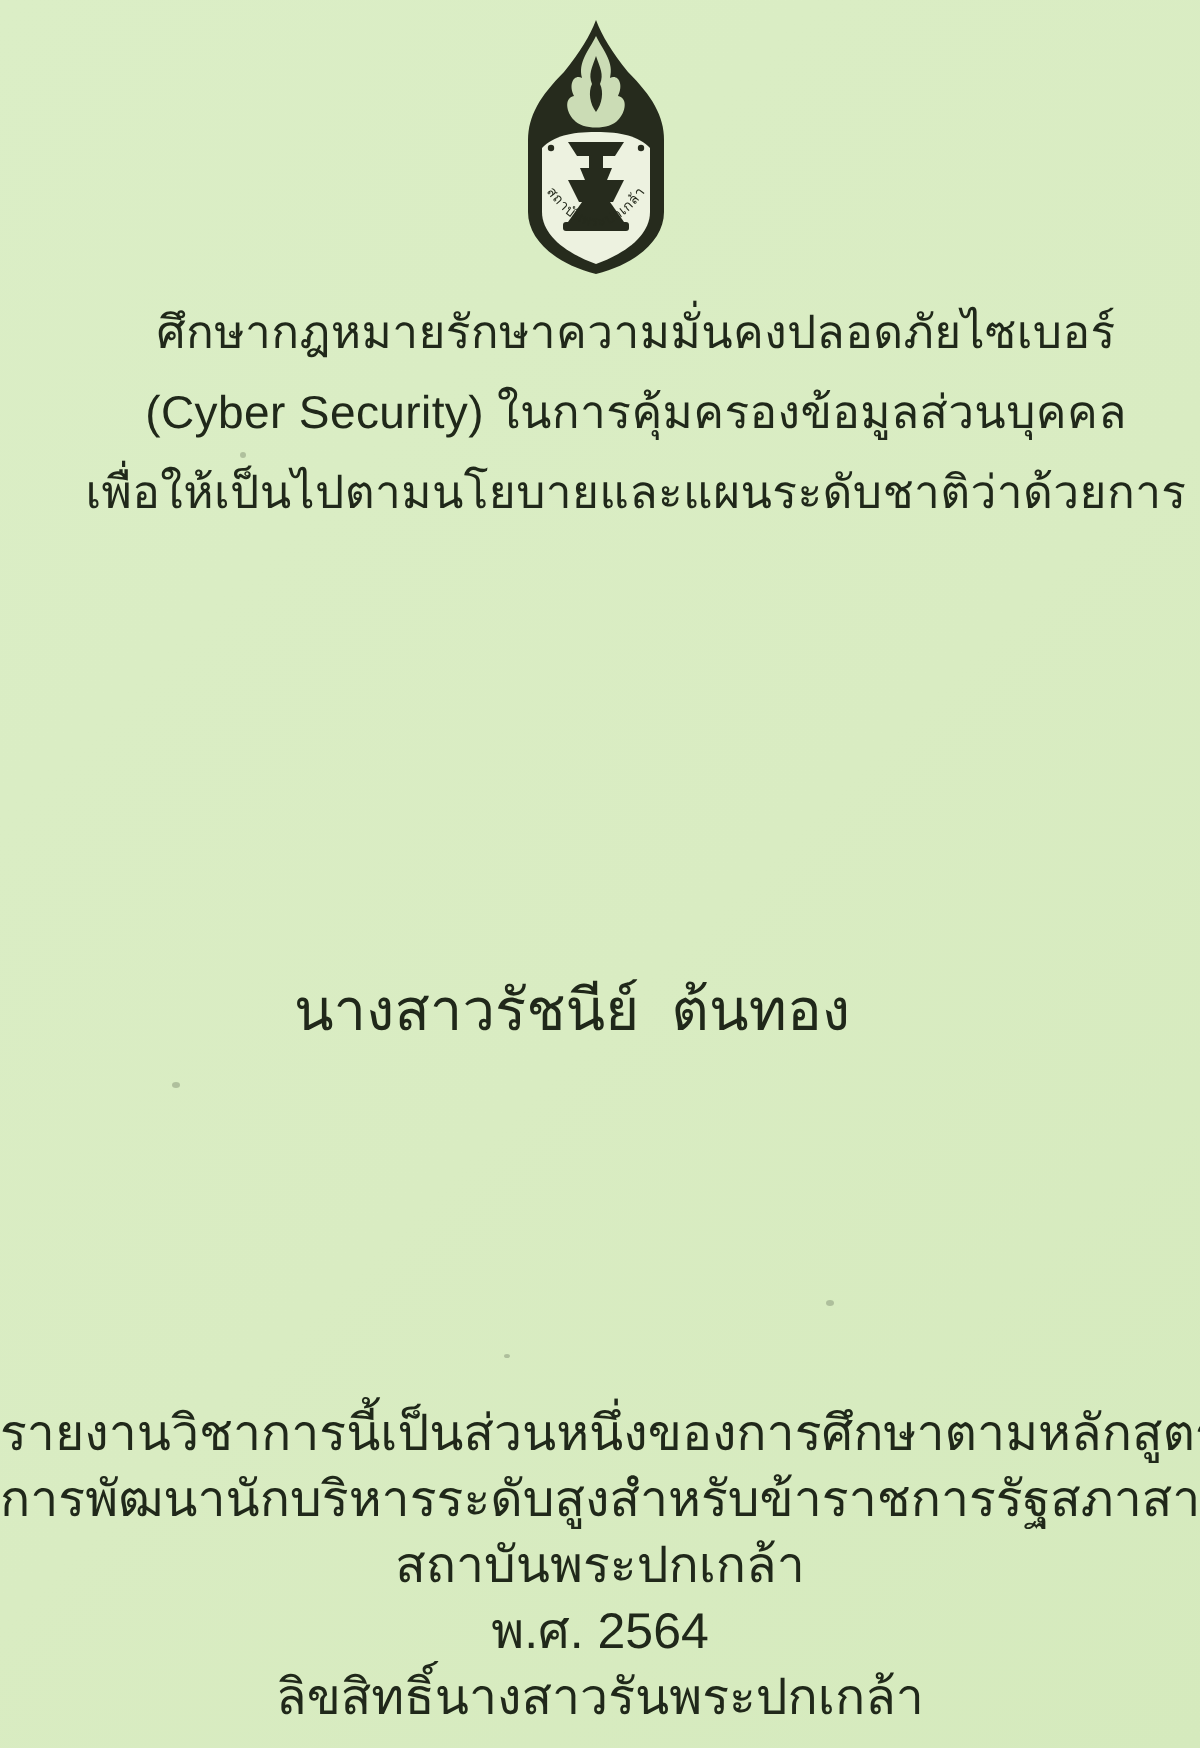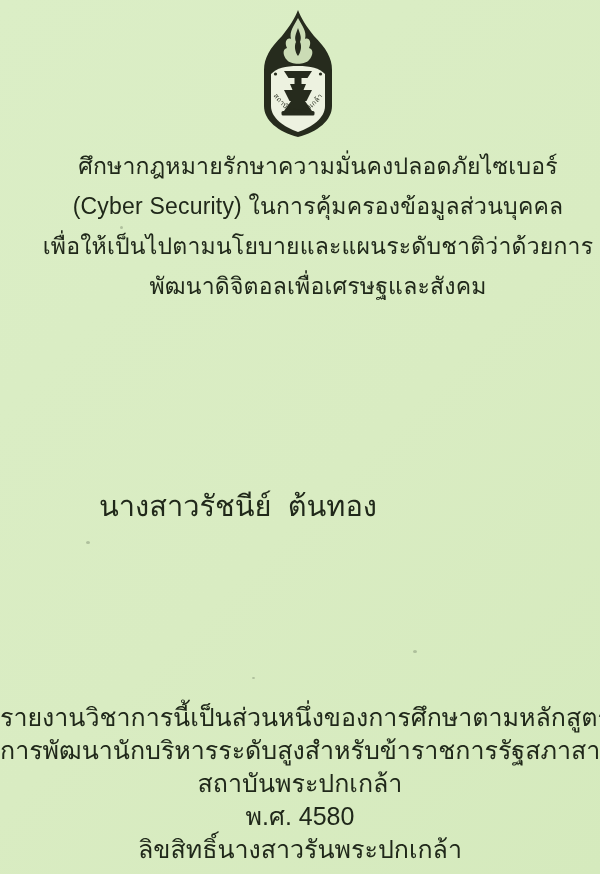--- a/index.html
+++ b/index.html
@@ -46,20 +46,21 @@
     letter-spacing: 0.2px;
     white-space: pre;
     margin-left: 36px;
   }
   .author-block {
     position: absolute;
     top: 486px;
     left: 0;
     width: 476px;
     text-align: center;
+    padding-left: 48px;
   }
   .author-name {
     font-size: 29px;
     line-height: 40px;
     font-weight: 500;
     white-space: pre;
   }
   .footer-block {
     position: absolute;
     top: 701px;
@@ -135,32 +136,31 @@
       <text font-size="7" fill="#262b1d" letter-spacing="0.4" font-family="Liberation Sans, DejaVu Sans, sans-serif">
         <textPath href="#emblem-arc" startOffset="50%" text-anchor="middle">สถาบันพระปกเกล้า</textPath>
       </text>
     </svg>
   </div>
 
   <div class="title-block">
     <div class="title-line">ศึกษากฎหมายรักษาความมั่นคงปลอดภัยไซเบอร์</div>
     <div class="title-line">(Cyber Security) ในการคุ้มครองข้อมูลส่วนบุคคล</div>
     <div class="title-line">เพื่อให้เป็นไปตามนโยบายและแผนระดับชาติว่าด้วยการ</div>
-    <div class="title-line">พัฒนาดิจิตอลเพื่อเศรษฐและสังคม</div>
   </div>
 
   <div class="author-block">
     <div class="author-name">นางสาวรัชนีย์  ต้นทอง</div>
   </div>
 
   <div class="footer-block">
     <div class="footer-line">รายงานวิชาการนี้เป็นส่วนหนึ่งของการศึกษาตามหลักสูตร</div>
     <div class="footer-line">การพัฒนานักบริหารระดับสูงสำหรับข้าราชการรัฐสภาสามัญ รุ่นที่ 13</div>
     <div class="footer-line">สถาบันพระปกเกล้า</div>
-    <div class="footer-line">พ.ศ. 4580</div>
+    <div class="footer-line">พ.ศ. 2564</div>
     <div class="footer-line">ลิขสิทธิ์นางสาวรันพระปกเกล้า</div>
   </div>
 
   <div class="speck" style="left:86px;  top:541px; width:4px; height:3px;"></div>
   <div class="speck" style="left:413px; top:650px; width:4px; height:3px;"></div>
   <div class="speck" style="left:252px; top:677px; width:3px; height:2px;"></div>
   <div class="speck" style="left:120px; top:226px; width:3px; height:3px;"></div>
 
 </div>
 

